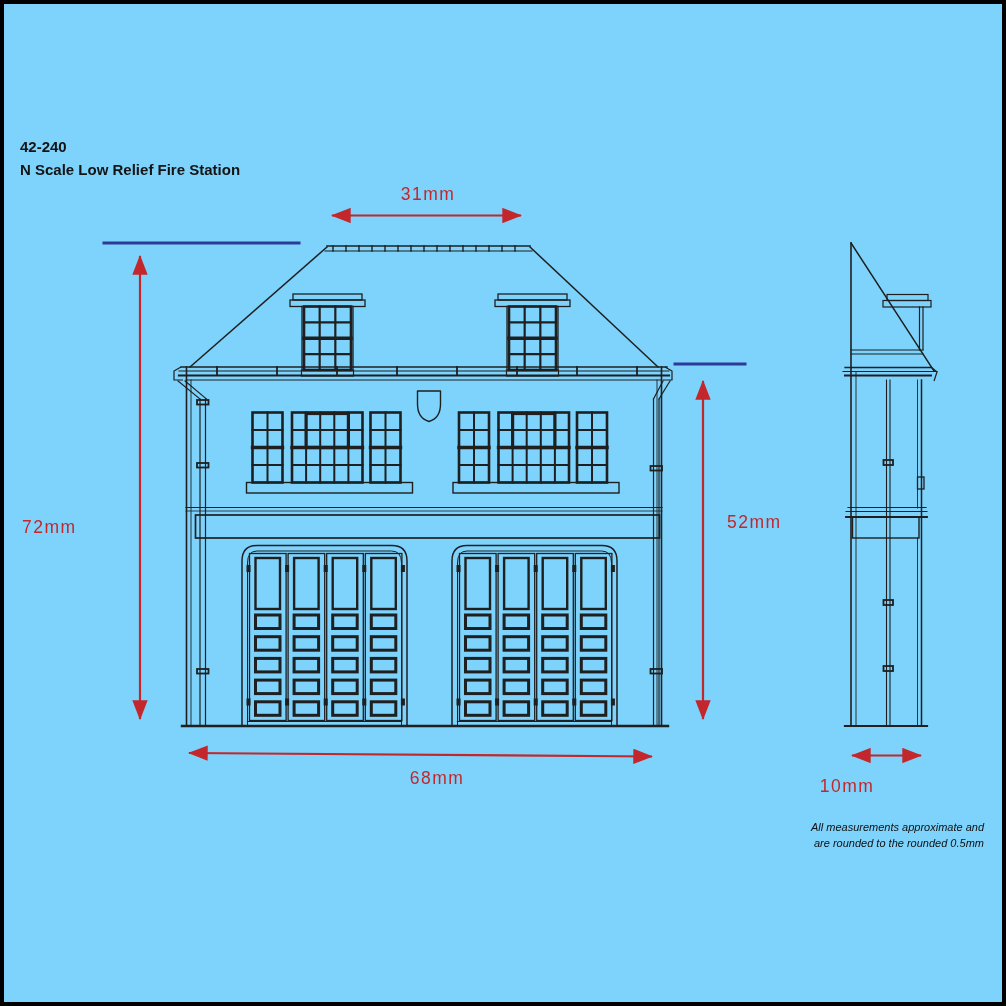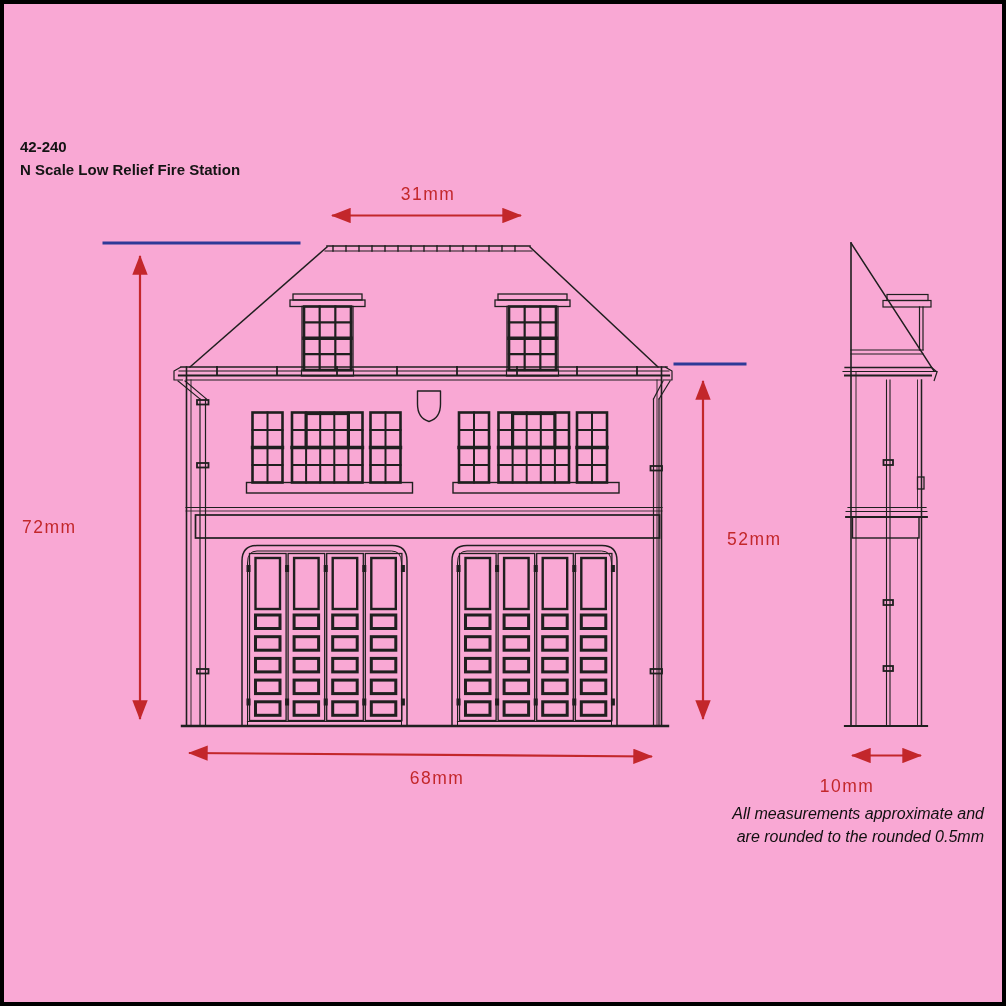--- a/index.html
+++ b/index.html
@@ -1,30 +1,30 @@
 <!DOCTYPE html>
 <html><head>
 <meta charset="utf-8">
 <style>
   html,body{margin:0;padding:0;background:#ffffff;}
-  .page{position:relative;width:1006px;height:1006px;background:#f9a8d4;overflow:hidden;
+  .page{position:relative;width:1006px;height:1006px;background:#7dd3fc;overflow:hidden;
         font-family:"Liberation Sans",sans-serif;}
   .frame{position:absolute;inset:0;border:4px solid #000;pointer-events:none;z-index:50;}
   #drawing{position:absolute;left:0;top:0;z-index:1;}
   .header{position:absolute;left:20px;top:136px;font-size:15px;font-weight:bold;
           line-height:1.5;color:#141414;z-index:5;}
   .dim-label{position:absolute;font-weight:normal;font-size:17.5px;letter-spacing:1.5px;
              z-index:5;white-space:nowrap;}
   #lbl-31{left:380px;top:184px;width:96px;text-align:center;}
   #lbl-72{left:22px;top:517px;}
-  #lbl-52{left:727px;top:529px;text-align:right;}
+  #lbl-52{left:727px;top:512px;text-align:right;}
   #lbl-68{left:382px;top:768px;width:110px;text-align:center;}
   #lbl-10{left:806px;top:776px;width:82px;text-align:center;}
-  .note{position:absolute;right:22px;top:803px;text-align:right;font-style:italic;
-        font-size:16px;line-height:1.42;color:#101010;z-index:5;}
+  .note{position:absolute;right:22px;top:820px;text-align:right;font-style:italic;
+        font-size:11px;line-height:1.42;color:#101010;z-index:5;}
   .watermark{position:absolute;right:7px;top:962px;font-size:25px;letter-spacing:0.5px;
              z-index:5;}
 </style>
 </head>
 <body>
 
 <div class="page">
   <div class="frame"></div>
 
   <div class="header">

